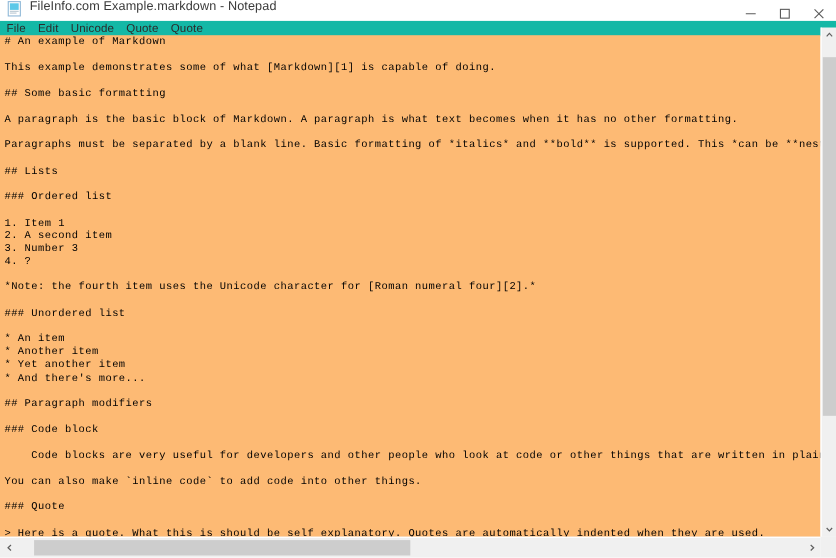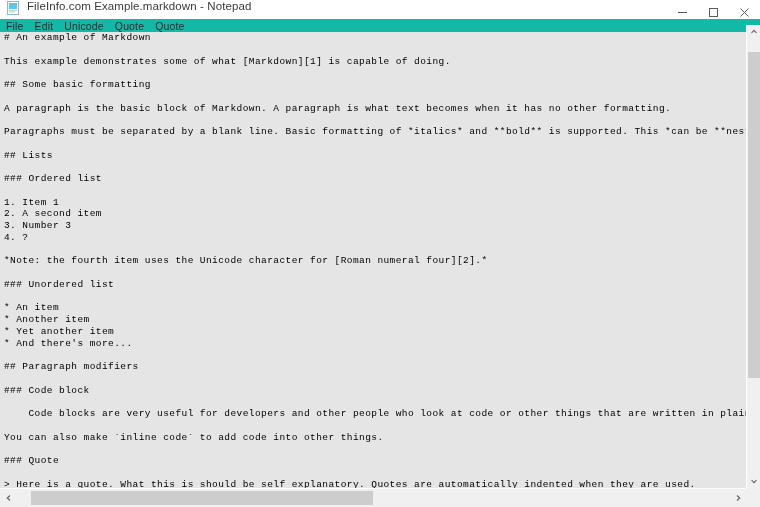--- a/index.html
+++ b/index.html
@@ -89,21 +89,21 @@
   }
   .menu-item:first-child { margin-left: 6px; }
 
   
   .editor {
     position: absolute;
     top: 32px;
     left: 0;
     width: 746px;
     height: 456px;
-    background: #e5e5e5;
+    background: #fdba74;
     overflow: hidden;
   }
   .doc {
     position: absolute;
     top: 0;
     left: 4px;
     font-family: "Liberation Mono", "DejaVu Sans Mono", monospace;
     font-size: 9.5px;
     line-height: 11.75px;
     color: #000000;

